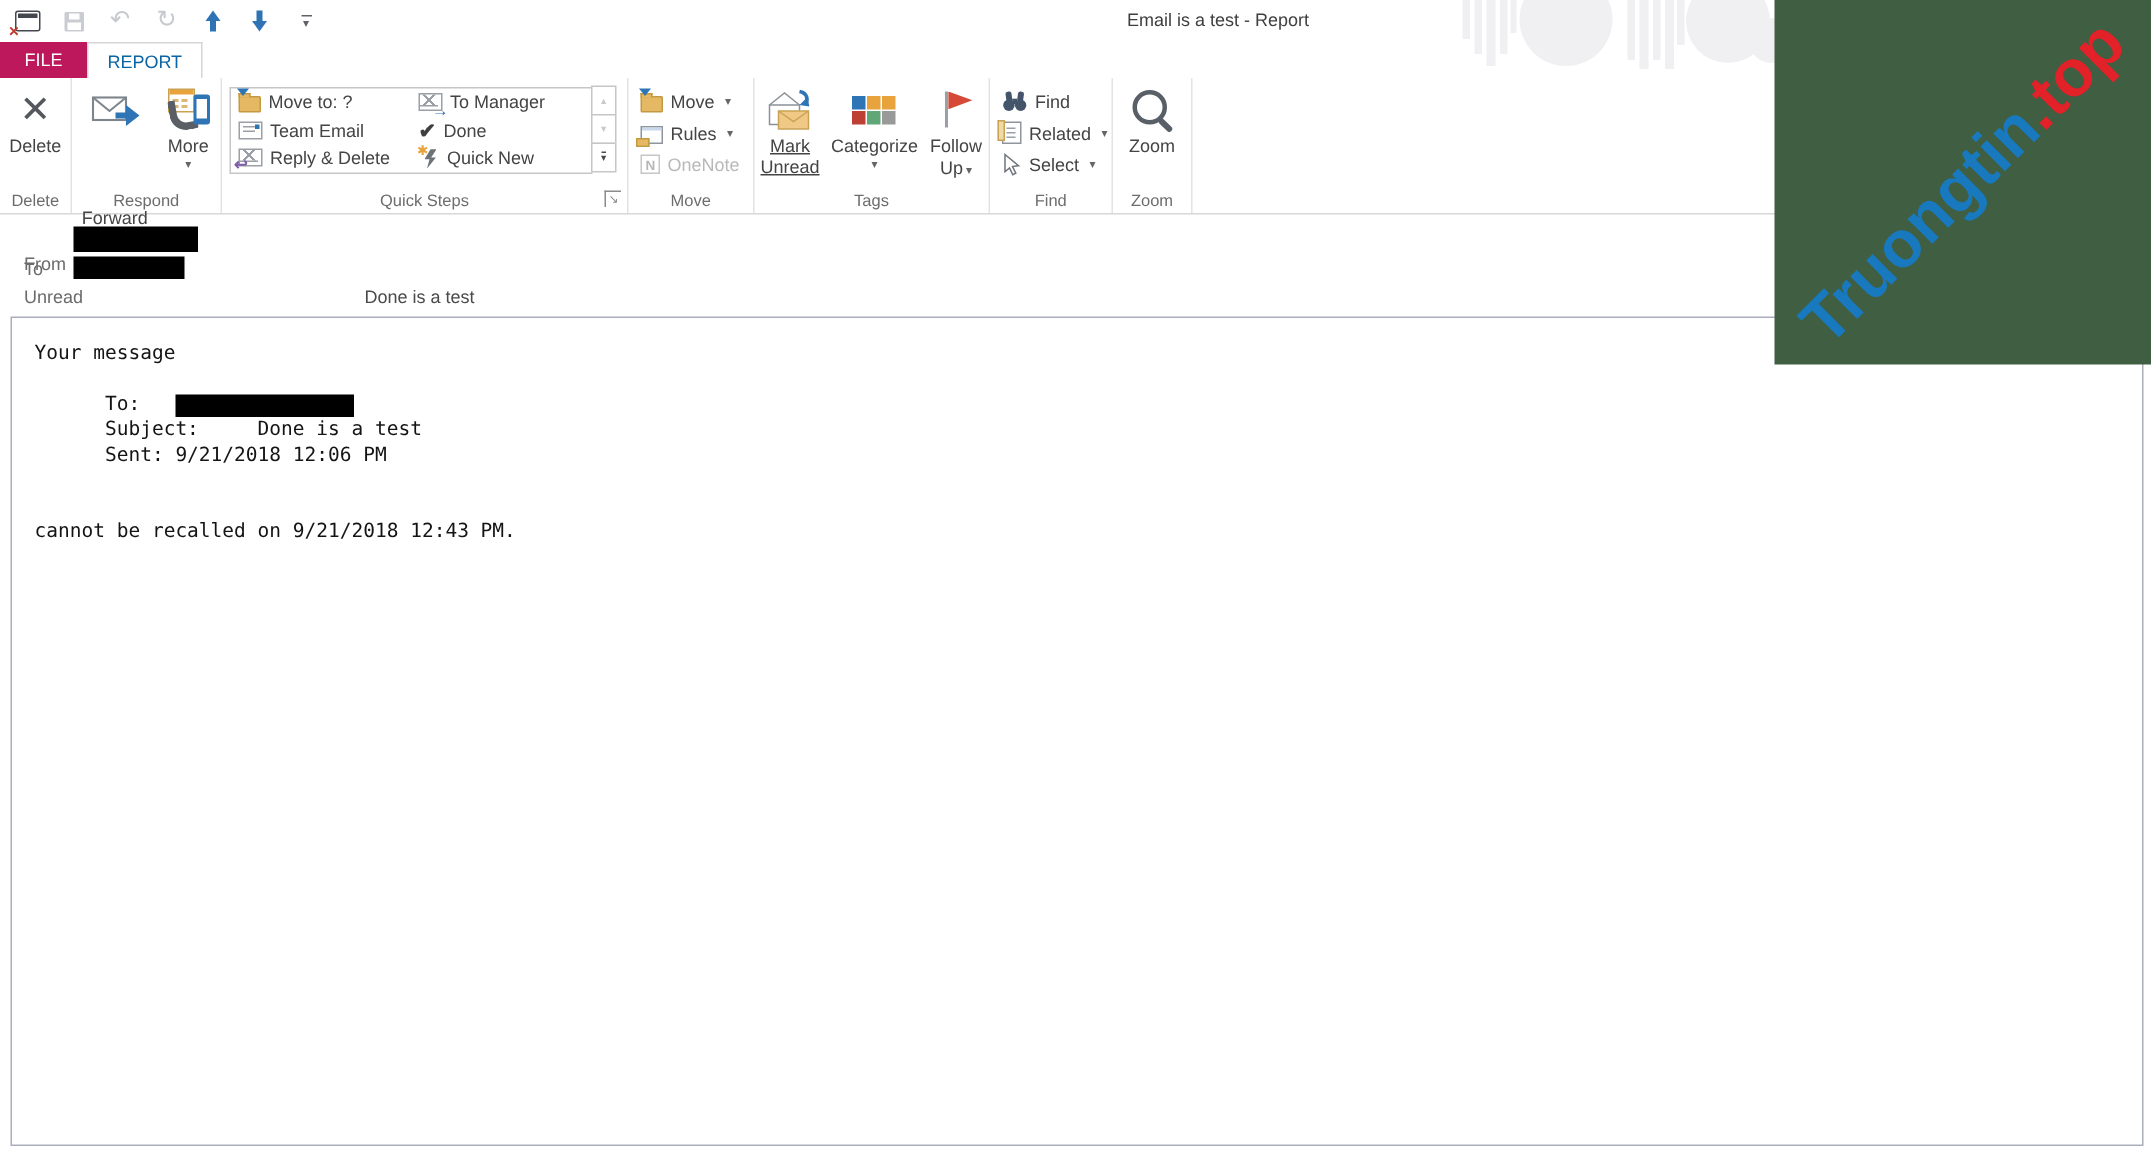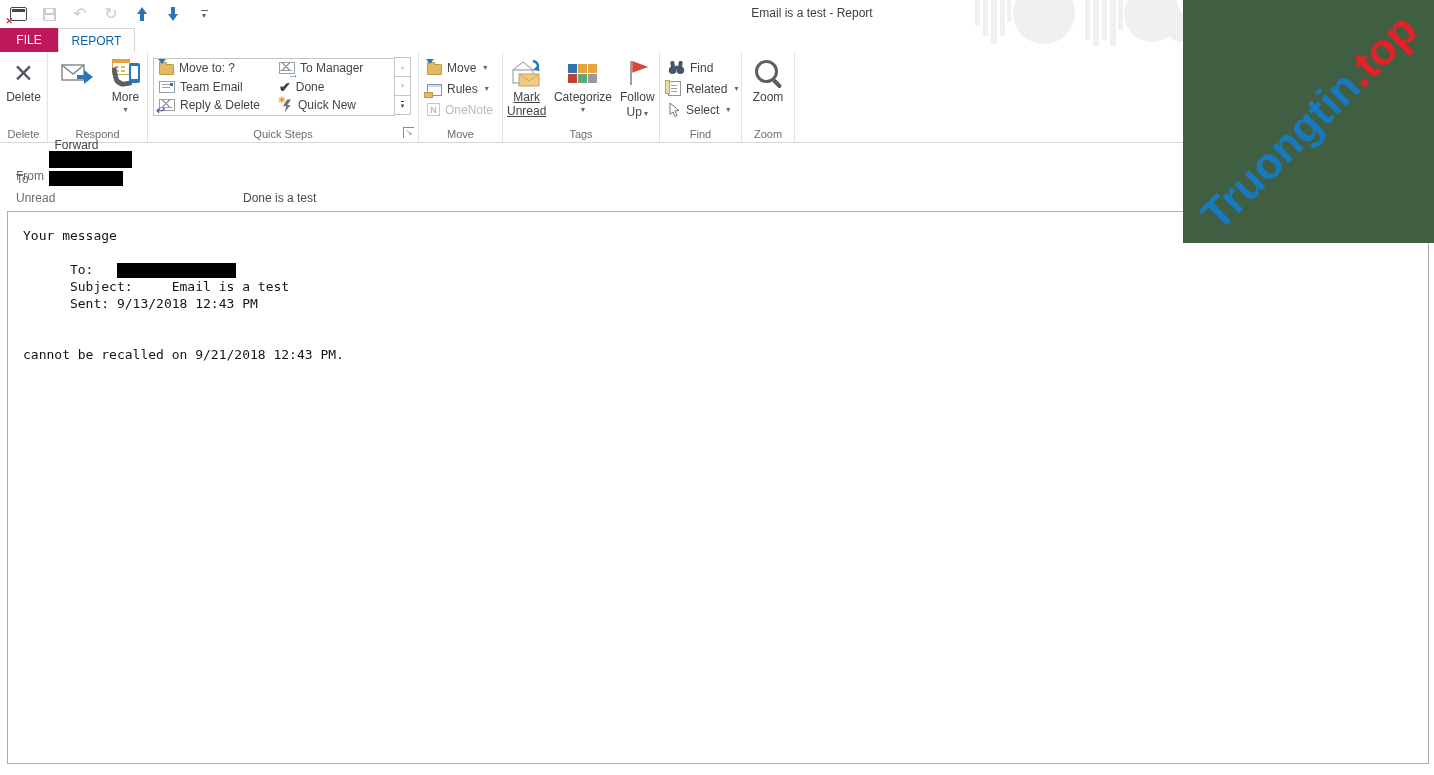--- a/index.html
+++ b/index.html
@@ -401,22 +401,22 @@
   <div class="redact" style="left:49px;top:151px;width:83px;height:17px;"></div>
   <div class="hlabel" style="top:172px;">To</div>
   <div class="redact" style="left:49px;top:171px;width:74px;height:15px;"></div>
   <div class="hlabel" style="top:191px;">Unread</div>
   <div class="subjval">Done is a test</div>
 
   <div class="bodypanel">
 <pre><span>Your message</span>
 
 <span>      To:   </span><span class="redact-inline"></span>
-<span>      Subject:     Email is a test</span>
-<span>      Sent: 9/13/2018 12:43 PM</span>
+<span>      Subject:     Done is a test</span>
+<span>      Sent: 9/21/2018 12:06 PM</span>
 
 
 <span>cannot be recalled on 9/21/2018 12:43 PM.</span></pre>
   </div>
 
   <div class="wmbox">
     <div class="wmtext">
       <span class="wm-main">Truongtin</span><span class="wm-suffix">.top</span>
     </div>
   </div>

